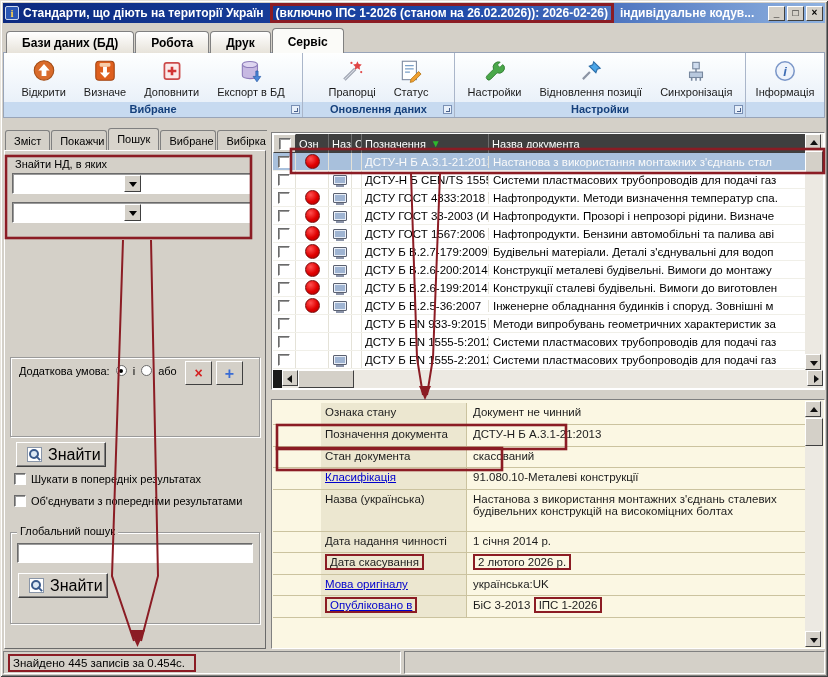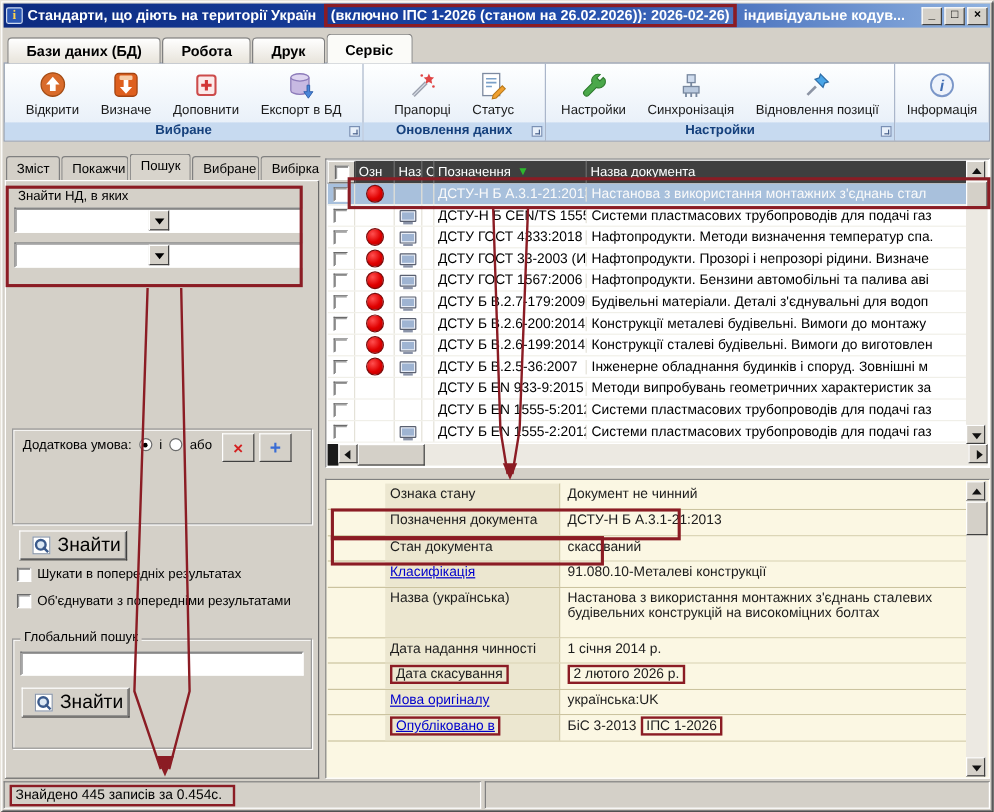--- a/index.html
+++ b/index.html
@@ -190,33 +190,33 @@
     <div class="rgroup" style="width:291px;">
       <div class="ritems">
         <div class="ritem">
           <svg viewBox="0 0 24 24">
               <path d="M20.5 7.5 a5 5 0 0 1 -6.6 6.2 L8 19.6 a2.3 2.3 0 0 1 -3.3 -3.3 l5.9 -5.9 A5 5 0 0 1 16.8 3.8 l-2.6 2.6 2.3 2.3 2.6 -2.6 z" fill="#4aa84a" stroke="#2e7a2e" stroke-width="0.8"></path>
             </svg>
           <span class="rlabel">Настройки</span>
         </div>
         <div class="ritem">
           <svg viewBox="0 0 24 24">
+              <path d="M14.5 3.5 l6 6 -2.8 .9 -1.2 3.2 -6.1 -6.1 3.2 -1.2 z" fill="#4aa6e8" stroke="#2d6ea8"></path>
+              <line x1="11" y1="13" x2="4.5" y2="19.5" stroke="#8c94a4" stroke-width="2"></line>
+            </svg>
+          <span class="rlabel">Відновлення позиції</span>
+        </div>
+        <div class="ritem">
+          <svg viewBox="0 0 24 24">
               <rect x="9" y="4" width="6" height="6" fill="#cfdcee" stroke="#77879e"></rect>
               <path d="M12 10 v3" stroke="#77879e" stroke-width="1.4"></path>
               <rect x="6" y="13" width="12" height="5" fill="#b9c9de" stroke="#77879e"></rect>
               <path d="M8 18 v3 M12 18 v3 M16 18 v3" stroke="#77879e" stroke-width="1.4"></path>
             </svg>
           <span class="rlabel">Синхронізація</span>
-        </div>
-        <div class="ritem">
-          <svg viewBox="0 0 24 24">
-              <path d="M14.5 3.5 l6 6 -2.8 .9 -1.2 3.2 -6.1 -6.1 3.2 -1.2 z" fill="#4aa6e8" stroke="#2d6ea8"></path>
-              <line x1="11" y1="13" x2="4.5" y2="19.5" stroke="#8c94a4" stroke-width="2"></line>
-            </svg>
-          <span class="rlabel">Відновлення позиції</span>
         </div>
       </div>
       <div class="rcaption"><span>Настройки</span><span class="launcher"></span></div>
     </div>
 
     <div class="rgroup" style="flex:1;border-right:none;">
       <div class="ritems">
         <div class="ritem">
           <svg viewBox="0 0 24 24">
               <circle cx="12" cy="12" r="8.5" fill="#eef3fb" stroke="#7a96c8" stroke-width="1.4"></circle>

